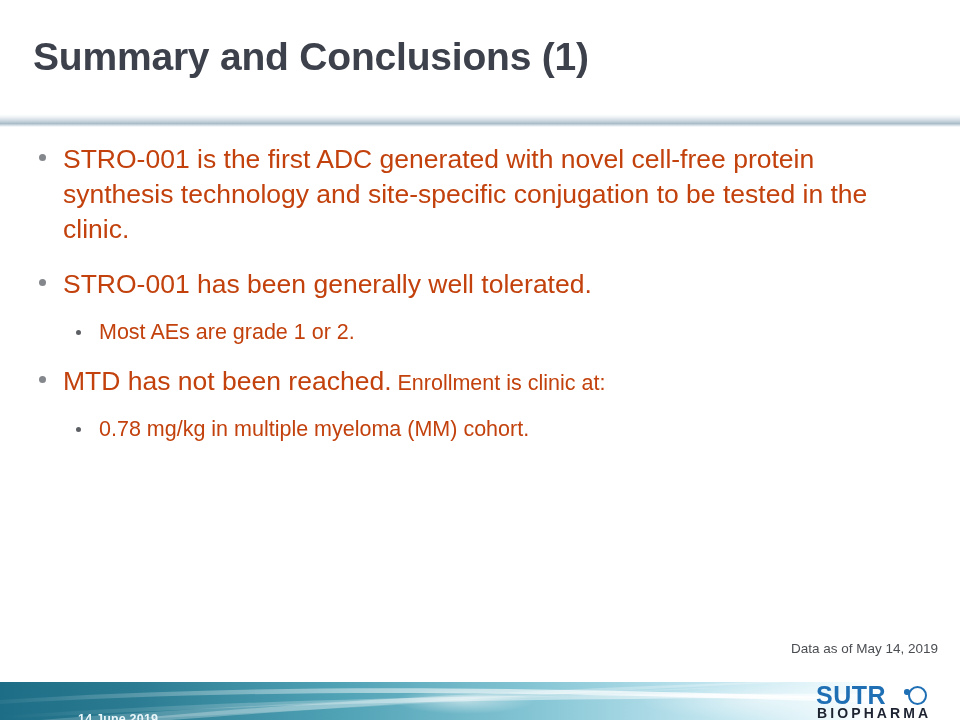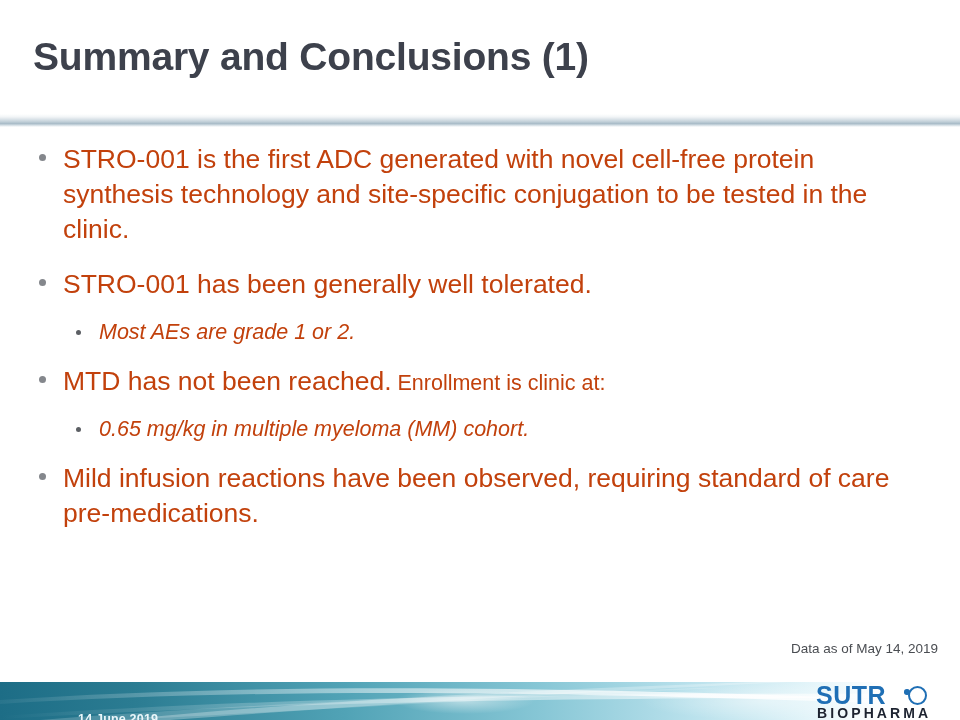--- a/index.html
+++ b/index.html
@@ -62,21 +62,20 @@
   .bullet.level1 {
     padding-left: 29px;
     font-size: 26.5px;
     line-height: 1.32;
   }
   .bullet.level2 {
     padding-left: 65px;
     font-size: 21.5px;
     line-height: 1.3;
     margin-bottom: 3px;
-    font-style: italic;
   }
   .bullet.level1 > .dot {
     position: absolute;
     left: 5px;
     top: 12px;
     width: 7px;
     height: 7px;
     border-radius: 50%;
     background: #84878c;
   }
@@ -220,30 +219,26 @@
 
     <div class="bullet level1">
       <span class="dot"></span>
       <span>MTD has not been reached.</span><span class="tail"> Enrollment is clinic at:</span>
     </div>
 
     <div class="spacer-sm"></div>
 
     <div class="bullet level2">
       <span class="dot"></span>
-      <span>0.65 mg/kg in multiple myeloma (MM) cohort.</span>
+      <span>0.78 mg/kg in multiple myeloma (MM) cohort.</span>
     </div>
 
 
     <div class="spacer-md"></div>
 
-    <div class="bullet level1">
-      <span class="dot"></span>
-      <span>Mild infusion reactions have been observed, requiring standard of care pre-medications.</span>
-    </div>
 
   </div>
 
   <div class="footnote">Data as of May 14, 2019</div>
 
   <div class="footer">
     <svg class="footer-svg" width="960" height="38" viewBox="0 0 960 38">
       <defs>
         <linearGradient id="rib1" x1="0" y1="0" x2="1" y2="0">
           <stop offset="0" stop-color="#ffffff" stop-opacity="0.05"></stop>

